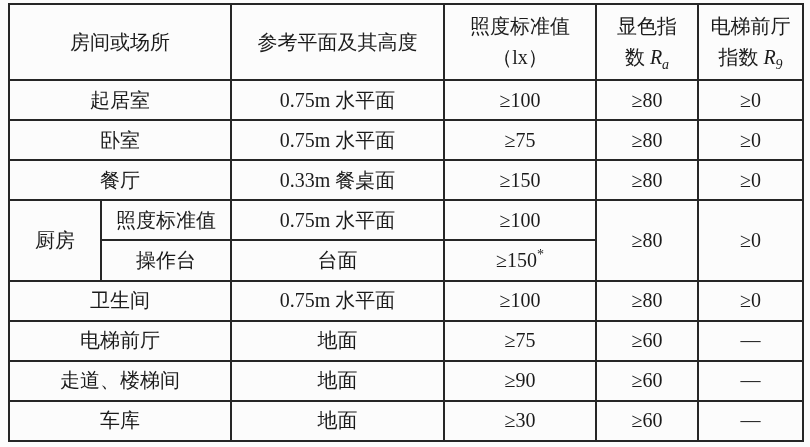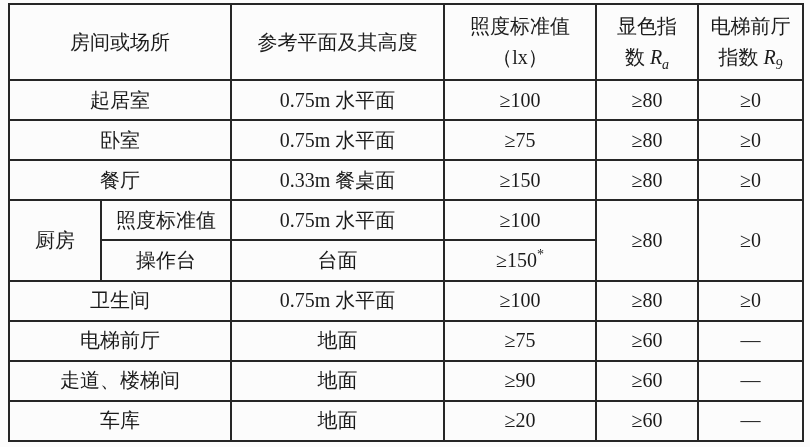--- a/index.html
+++ b/index.html
@@ -138,18 +138,18 @@
     <td colspan="2">走道、楼梯间</td>
     <td>地面</td>
     <td>≥90</td>
     <td>≥60</td>
     <td>—</td>
   </tr>
 
   <tr class="drow">
     <td colspan="2">车库</td>
     <td>地面</td>
-    <td>≥20</td>
+    <td>≥30</td>
     <td>≥60</td>
     <td>—</td>
   </tr>
 </tbody>
   </table>
 
 </body></html>

